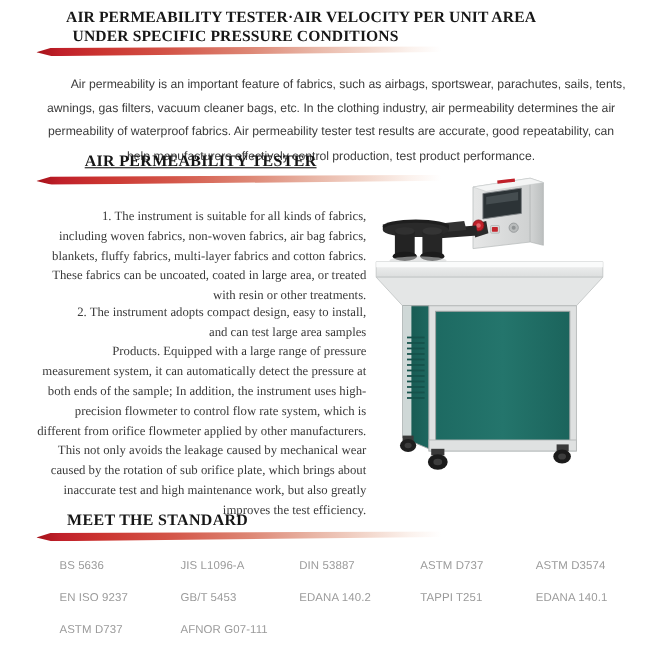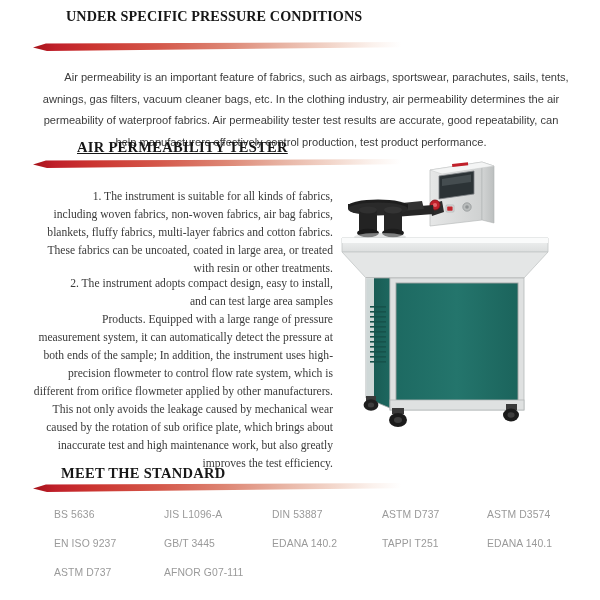--- a/index.html
+++ b/index.html
@@ -140,20 +140,21 @@
     height: 280px;
   }
   .machine svg { display: block; }
 </style>
 </head>
 <body>
 
 <div class="page">
 
   <div class="main-title">
+    <span class="line1">AIR PERMEABILITY TESTER·AIR VELOCITY PER UNIT AREA</span>
     <span class="line2">UNDER SPECIFIC PRESSURE CONDITIONS</span>
   </div>
 
   <div class="divider" id="divider-1">
     <div class="bar"></div>
   </div>
 
   <p class="intro">Air permeability is an important feature of fabrics, such as airbags, sportswear, parachutes, sails, tents, awnings, gas filters, vacuum cleaner bags, etc. In the clothing industry, air permeability determines the air permeability of waterproof fabrics. Air permeability tester test results are accurate, good repeatability, can help manufacturers effectively control production, test product performance.</p>
 
   <div class="section-title" id="title-tester">AIR PERMEABILITY TESTER</div>
@@ -298,21 +299,21 @@
   <div class="standards">
     <div class="std-row">
       <span class="std-cell c0">BS 5636</span>
       <span class="std-cell c1">JIS L1096-A</span>
       <span class="std-cell c2">DIN 53887</span>
       <span class="std-cell c3">ASTM D737</span>
       <span class="std-cell c4">ASTM D3574</span>
     </div>
     <div class="std-row">
       <span class="std-cell c0">EN ISO 9237</span>
-      <span class="std-cell c1">GB/T 3445</span>
+      <span class="std-cell c1">GB/T 5453</span>
       <span class="std-cell c2">EDANA 140.2</span>
       <span class="std-cell c3">TAPPI T251</span>
       <span class="std-cell c4">EDANA 140.1</span>
     </div>
     <div class="std-row">
       <span class="std-cell c0">ASTM D737</span>
       <span class="std-cell c1">AFNOR G07-111</span>
       <span class="std-cell c3"></span>
       <span class="std-cell c4"></span>
     </div>

